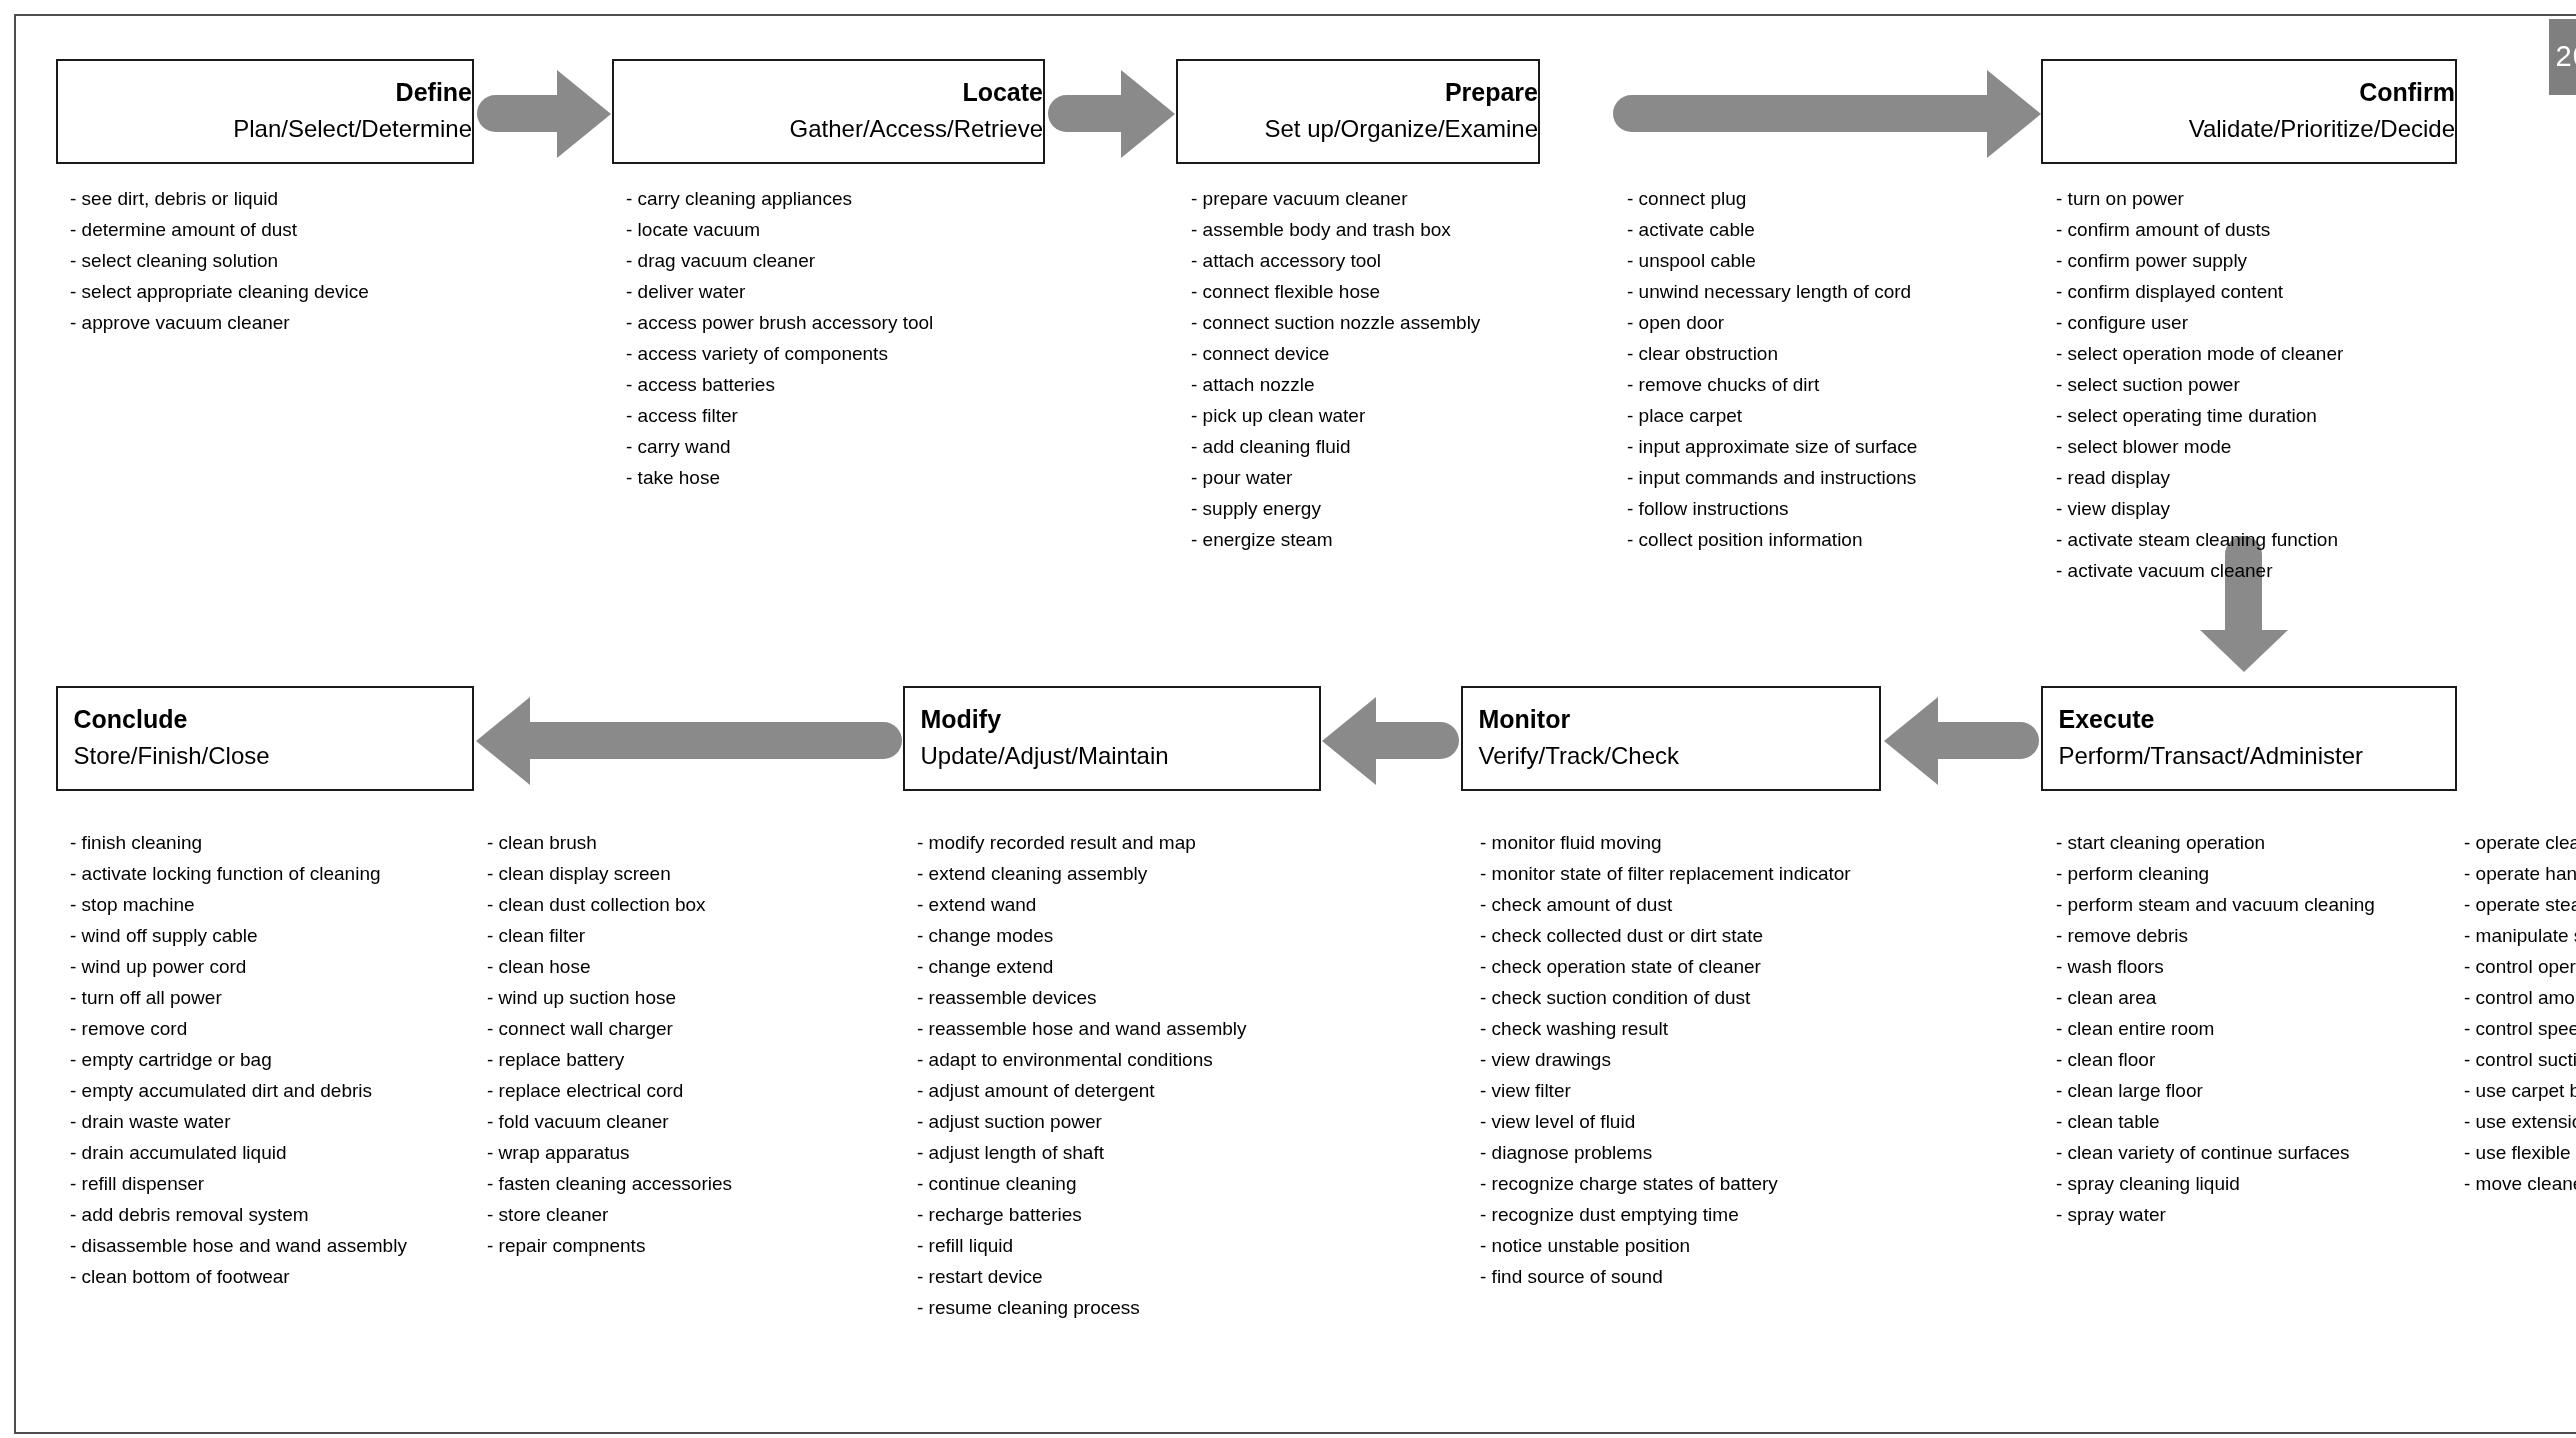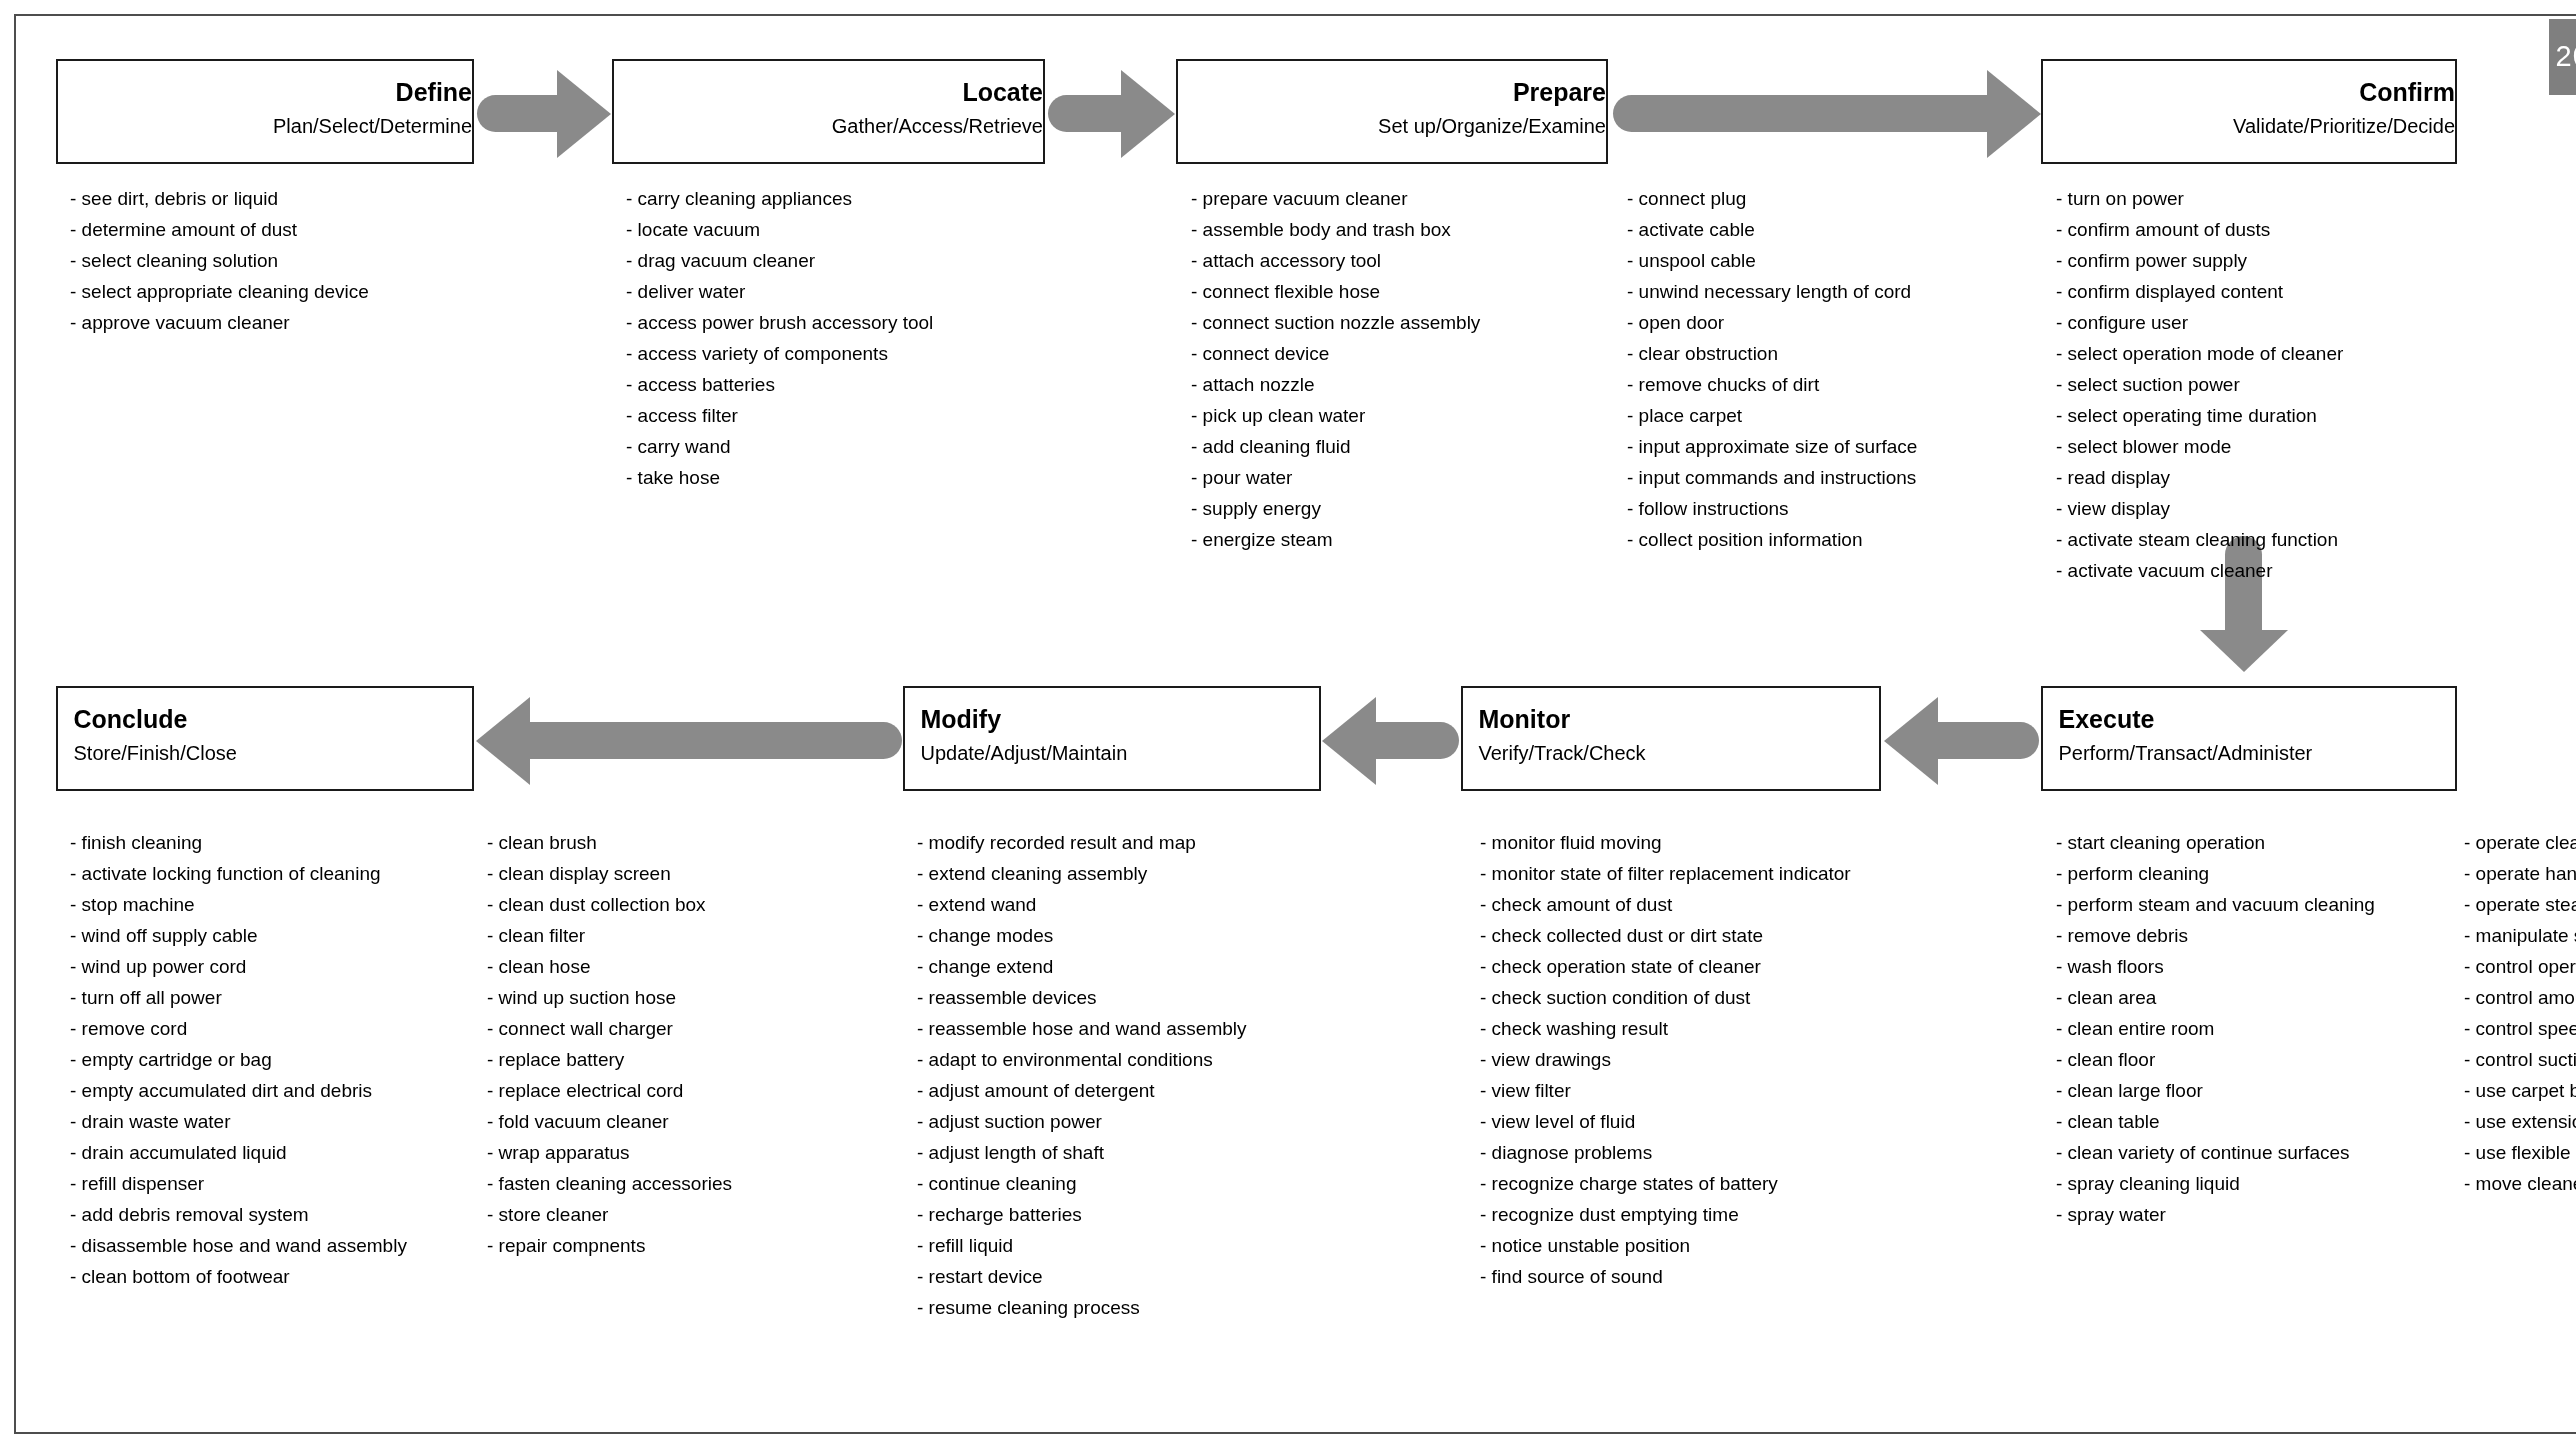--- a/index.html
+++ b/index.html
@@ -14,21 +14,21 @@
   .banner{
     position:absolute;left:2549px;top:18.5px;width:302px;height:76px;
     background:#7f7f7f;color:#fff;display:flex;align-items:center;justify-content:center;
     font-size:29px;letter-spacing:1px;z-index:5;
   }
   .stage-box{
     position:absolute;height:105px;background:#fff;border:2.1px solid #1a1a1a;
     z-index:3;box-sizing:border-box;
   }
   .stage-box .title{font-size:25px;font-weight:bold;margin:16.5px 0 0 15.5px;}
-  .stage-box .subtitle{font-size:20px;margin:8.2px 0 0 15.5px;}
+  .stage-box .subtitle{font-size:24px;margin:8.2px 0 0 15.5px;}
   .top-row{top:59px;text-align:right;}
   .bottom-row{top:686px;}
   .list{
     position:absolute;z-index:2;font-size:19px;line-height:31px;white-space:nowrap;
   }
   .top-list{top:183px;}
   .bottom-list{top:827px;}
   
   .arrow{position:absolute;z-index:1;height:88px;}
   .arrow .shaft{position:absolute;top:25px;height:37px;background:#8a8a8a;}
@@ -63,21 +63,21 @@
 <div class="banner">2011-2014 JOB MAP</div>
 
 <div class="stage-box top-row" style="left:56px;width:418px;">
   <div class="title">Define</div>
   <div class="subtitle">Plan/Select/Determine</div>
 </div>
 <div class="stage-box top-row" style="left:612px;width:433px;padding-left:44px;">
   <div class="title">Locate</div>
   <div class="subtitle">Gather/Access/Retrieve</div>
 </div>
-<div class="stage-box top-row" style="left:1176px;width:432px;">
+<div class="stage-box top-row" style="left:1176px;width:364px;">
   <div class="title">Prepare</div>
   <div class="subtitle">Set up/Organize/Examine</div>
 </div>
 <div class="stage-box top-row" style="left:2041px;width:416px;">
   <div class="title">Confirm</div>
   <div class="subtitle">Validate/Prioritize/Decide</div>
 </div>
 
 <div class="stage-box bottom-row" style="left:56px;width:418px;">
   <div class="title">Conclude</div>

